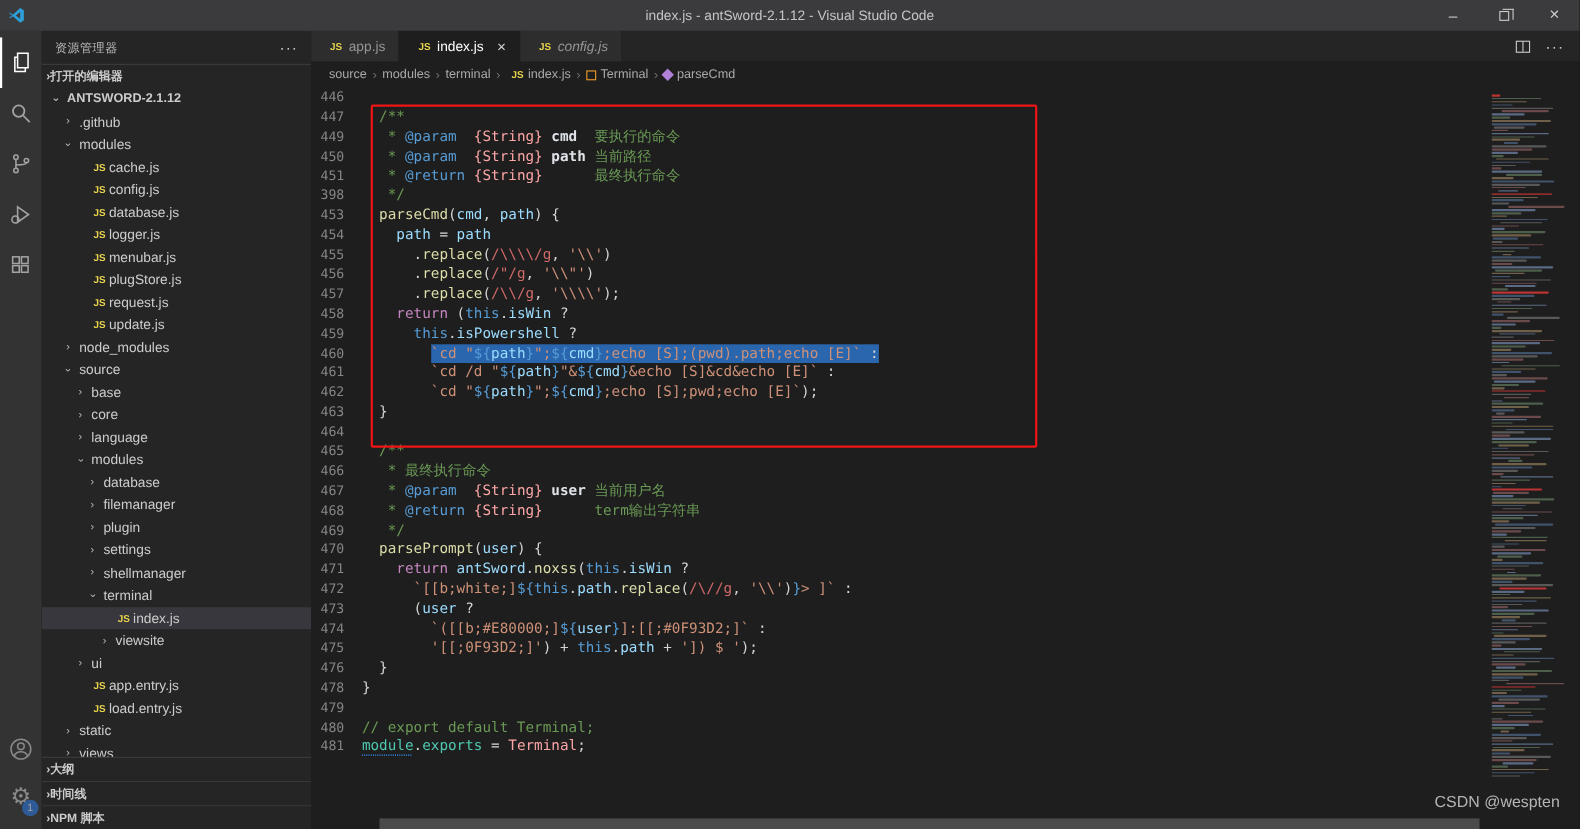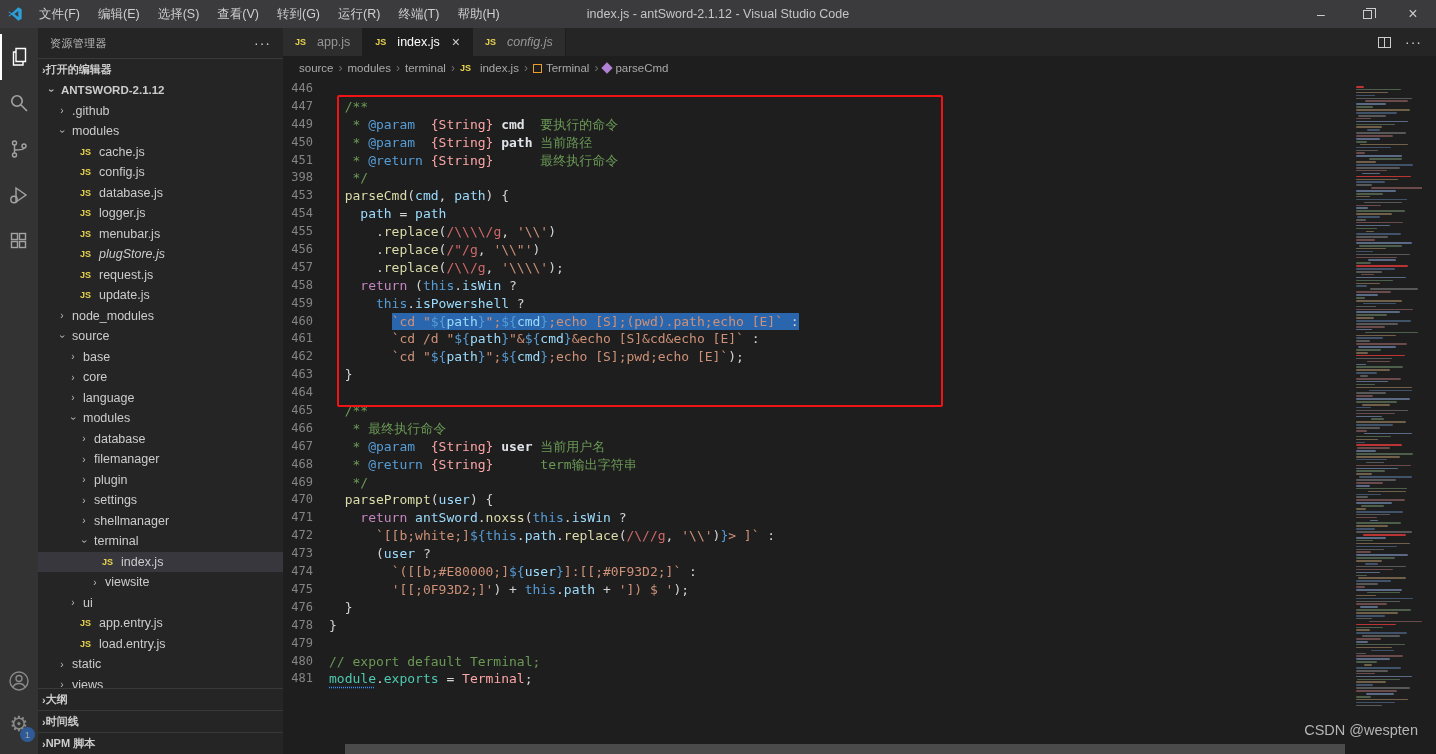--- a/index.html
+++ b/index.html
@@ -32,21 +32,21 @@
   .sidebar { width:245px; background:#252526; font-size:12.5px; display:flex; flex-direction:column; overflow:hidden; }
   .sb-title { height:30px; display:flex; align-items:center; padding:0 12px; font-size:11px; color:#bbbbbb; letter-spacing:.4px; }
   .sb-title .more { margin-left:auto; color:#cccccc; font-size:14px; letter-spacing:1px; }
   .sb-section { height:22px; display:flex; align-items:center; padding:0 4px; font-weight:bold; font-size:11px; color:#cccccc; border-top:1px solid rgba(204,204,204,.12); }
   .tree { flex:1; overflow:hidden; }
   .tree-row { height:20.5px; display:flex; align-items:center; white-space:nowrap; color:#cccccc; }
   .tree-row.selected { background:#37373d; }
   .tree-row .twisty { width:14px; text-align:center; font-size:10px; color:#bbbbbb; display:inline-block; }
   .twisty.exp { transform:rotate(90deg); }
   .tree-row.root { font-weight:bold; font-size:11.5px; }
-  .js-badge { color:#e8d44d; font-weight:bold; font-size:9px; width:16px; text-align:left; flex:none; }
+  .js-badge { color:#e8d44d; font-weight:bold; font-size:9px; width:16px; text-align:right; flex:none; }
   .bottom-sections { margin-top:auto; }
 
   
   .editor { flex:1; display:flex; flex-direction:column; background:#1e1e1e; min-width:0; }
   .tabbar { height:28px; background:#252526; display:flex; align-items:stretch; }
   .tab { display:flex; align-items:center; gap:6px; padding:0 12px; font-size:12.5px; background:#2d2d2d; color:#969696; border-right:1px solid #1e1e1e; }
   .tab.active { background:#1e1e1e; color:#ffffff; }
   .tab.preview .tab-label { font-style:italic; }
   .tab-close { margin-left:6px; color:#d0d0d0; font-size:14px; }
   .editor-actions { margin-left:auto; display:flex; align-items:center; gap:14px; padding-right:14px; color:#cccccc; }
@@ -86,30 +86,20 @@
 </style>
 </head>
 <body>
 
 <div class="titlebar">
   <span class="vscode-logo">
     <svg width="16" height="16" viewBox="0 0 24 24">
         <path fill="#2c9fd8" d="M17 2 L7 11 L3.2 8.2 L2 9 L6 12 L2 15 L3.2 15.8 L7 13 L17 22 L22 19 L22 5 Z M17 7.5 V16.5 L11 12 Z"></path>
       </svg>
   </span>
-  <div class="menubar">
-      <span class="menu-item">文件(F)</span>
-      <span class="menu-item">编辑(E)</span>
-      <span class="menu-item">选择(S)</span>
-      <span class="menu-item">查看(V)</span>
-      <span class="menu-item">转到(G)</span>
-      <span class="menu-item">运行(R)</span>
-      <span class="menu-item">终端(T)</span>
-      <span class="menu-item">帮助(H)</span>
-    </div>
   <div class="win-title">index.js - antSword-2.1.12 - Visual Studio Code</div>
   <div class="win-controls">
     <span class="win-btn">–</span>
     <span class="win-btn">
         <span class="restore-glyph"></span>
       </span>
     <span class="win-btn" style="font-size:16px;">×</span>
   </div>
 </div>
 
@@ -208,21 +198,21 @@
           <span style="padding-left: 3px;">logger.js</span>
         </div>
         <div class="tree-row" style="padding-left: 28px;">
           <span style="width: 14px; display: inline-block;"></span>
           <span class="js-badge">JS</span>
           <span style="padding-left: 3px;">menubar.js</span>
         </div>
         <div class="tree-row" style="padding-left: 28px;">
           <span style="width: 14px; display: inline-block;"></span>
           <span class="js-badge">JS</span>
-          <span style="padding-left: 3px; font-style: italic;">plugStore.js</span>
+          <span style="padding-left: 3px;">plugStore.js</span>
         </div>
         <div class="tree-row" style="padding-left: 28px;">
           <span style="width: 14px; display: inline-block;"></span>
           <span class="js-badge">JS</span>
           <span style="padding-left: 3px;">request.js</span>
         </div>
         <div class="tree-row" style="padding-left: 28px;">
           <span style="width: 14px; display: inline-block;"></span>
           <span class="js-badge">JS</span>
           <span style="padding-left: 3px;">update.js</span>

